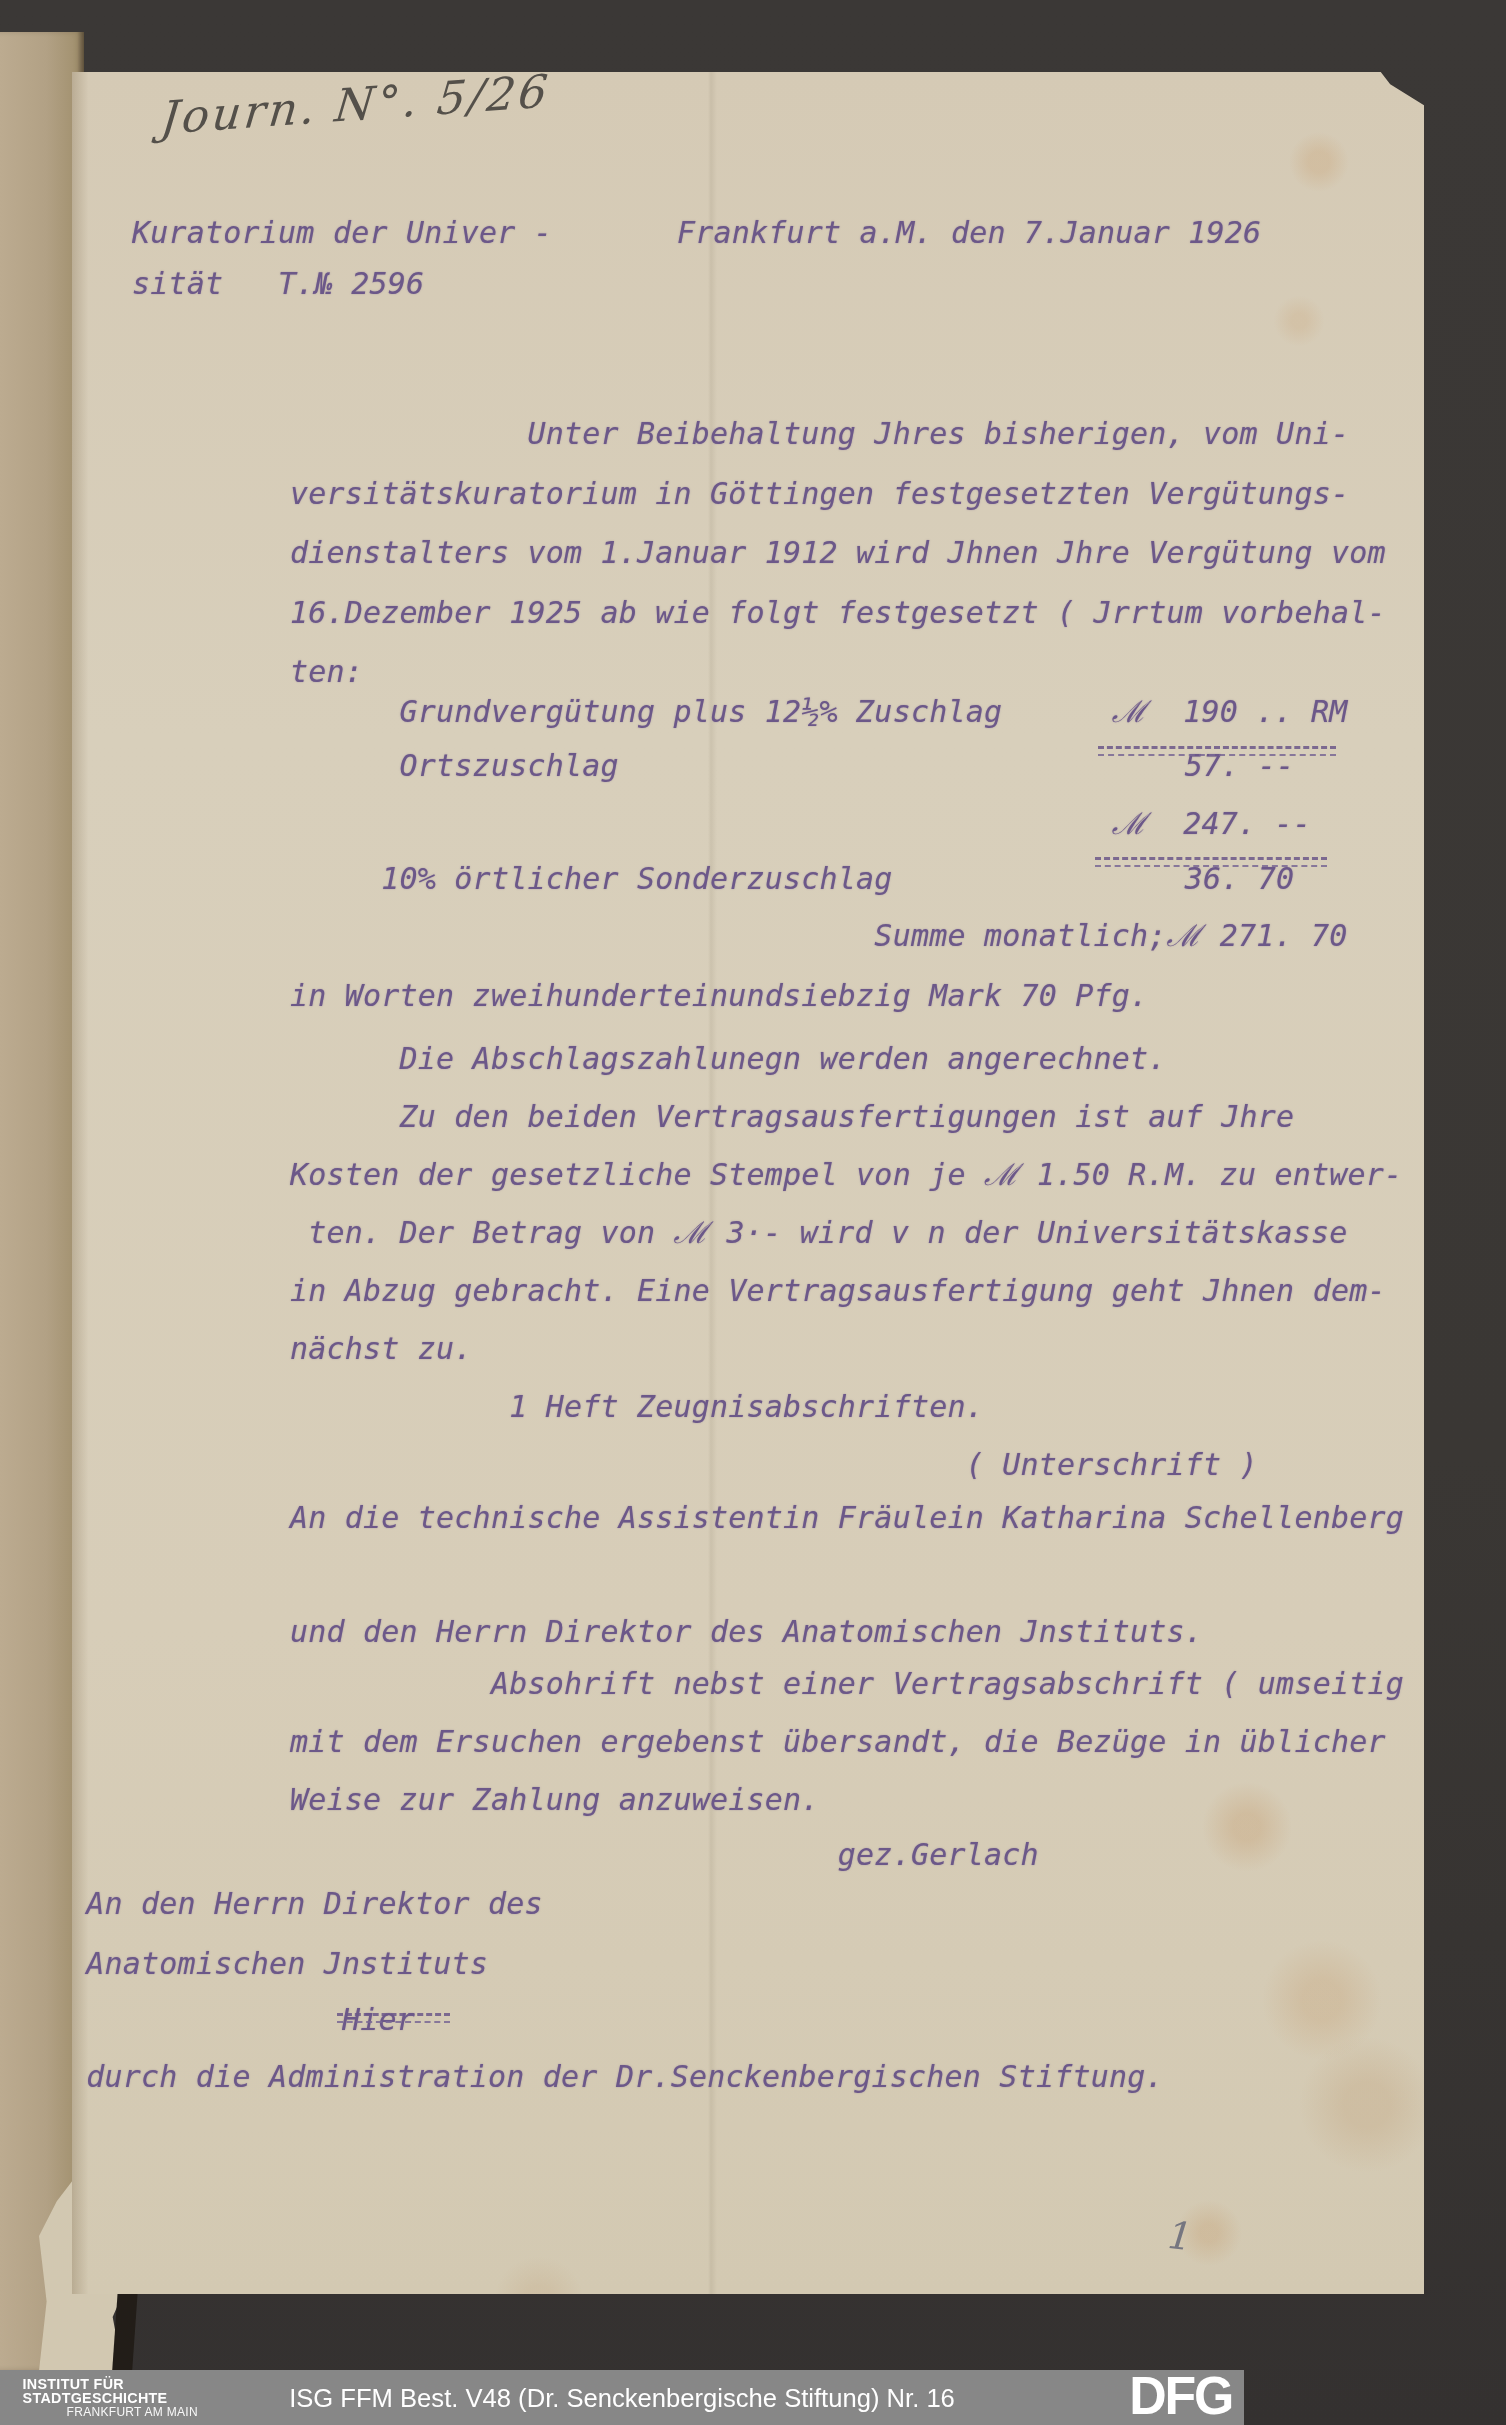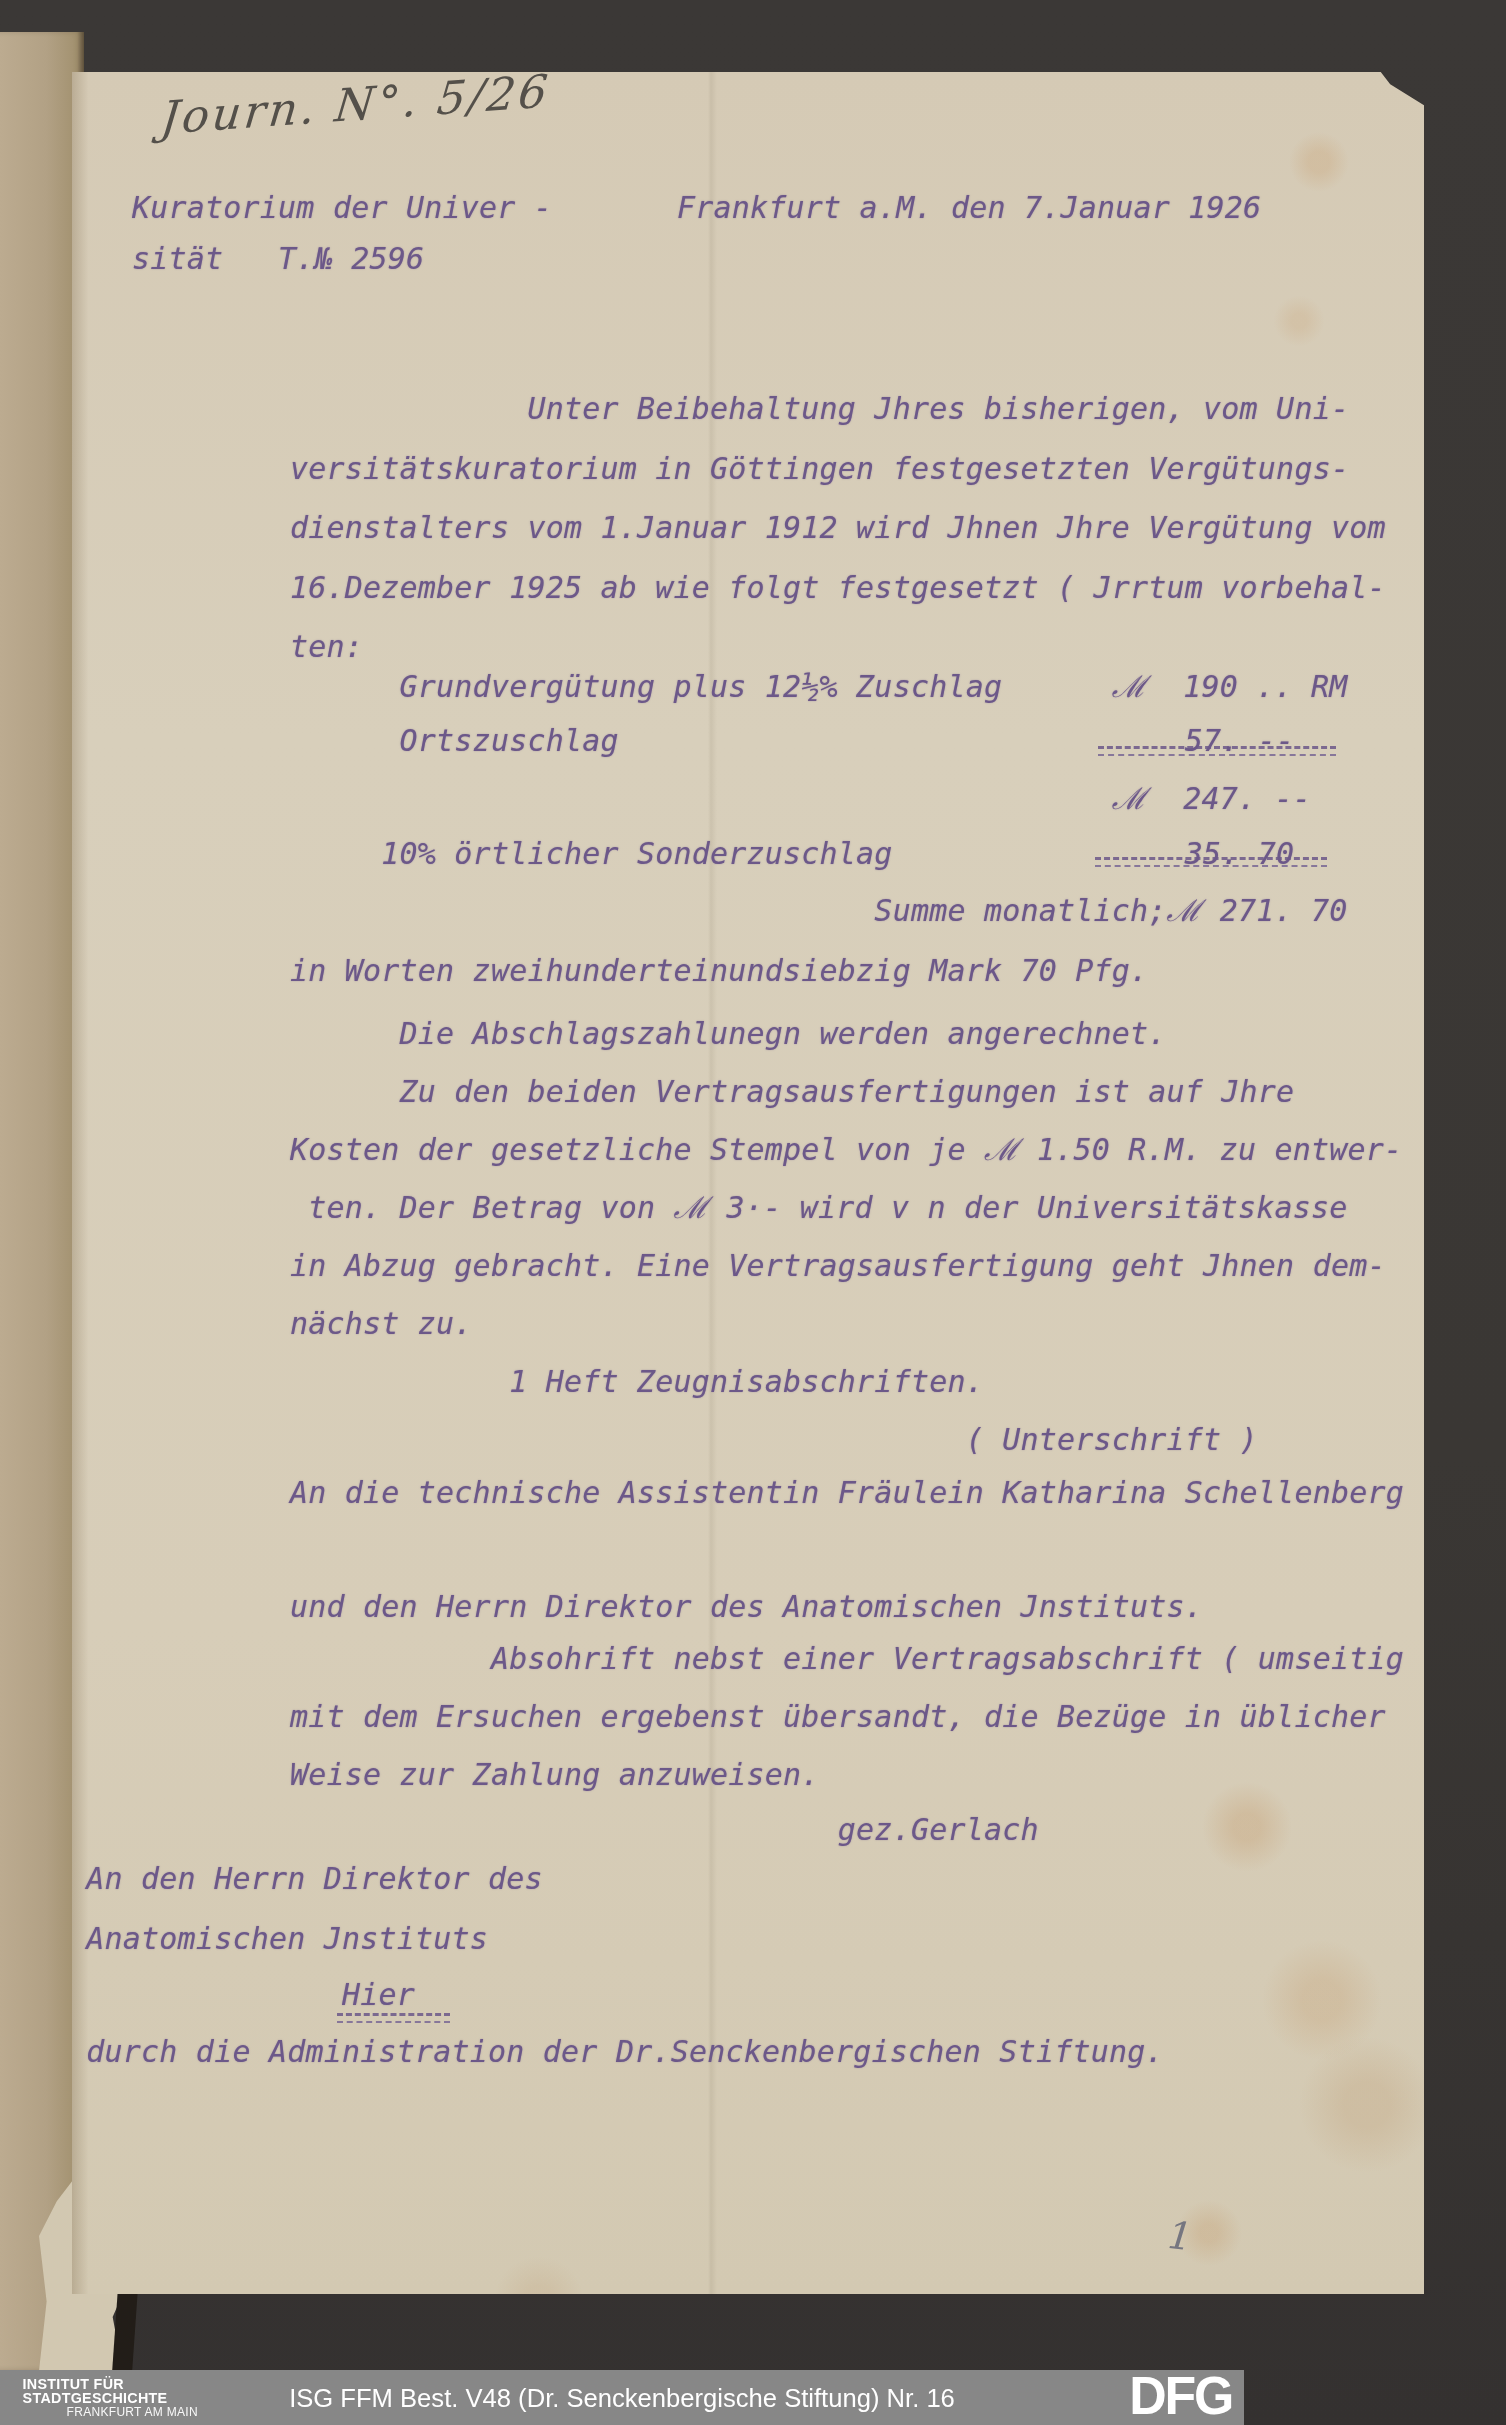--- a/index.html
+++ b/index.html
@@ -24,21 +24,21 @@
           radial-gradient(circle at 1137px 2161px, rgba(186,126,64,.18) 0 9px, transparent 33px),
           radial-gradient(circle at 1295px 2033px, rgba(170,115,58,.14) 0 22.6px, transparent 68px),
           radial-gradient(circle at 467px 2229px, rgba(170,115,58,.10) 0 15px, transparent 45px),
           linear-gradient(90deg, rgba(124,104,74,.30) 0, rgba(124,104,74,0) 16.6px),
           linear-gradient(90deg, transparent 0 636px, rgba(96,84,60,.10) 639px, transparent 645px),
           linear-gradient(180deg,#d5cab5 0%,#d8cfbb 30%,#d7cdb8 70%,#d3c9b2 100%);
         clip-path:polygon(0 0,96.8% 0,97.5% 0.55%,100% 1.5%,100% 100%,0 100%);
         box-shadow:-3px 0 6px -1.5px rgba(40,30,18,.5);}
   .tline{position:absolute;left:218px;white-space:pre;font-size:30px;line-height:35px;
          font-style:italic;color:#6c5889;letter-spacing:0.2px;
-         text-shadow:0 0 1.5px rgba(108,88,137,.55);}
+         text-shadow:0 0 1.5px rgba(108,88,137,.55);margin-top:25px;}
   .uline{position:absolute;height:4.5px;border-top:3px dashed #6c5889;border-bottom:2.3px dashed #7a6895;
          opacity:.85;filter:blur(0.3px);}
   #handnote{position:absolute;left:89px;top:6px;font-family:"DejaVu Serif",serif;font-style:italic;
             font-size:45px;color:#54504a;transform:rotate(-4deg) skewX(-10deg);letter-spacing:3px;
             white-space:pre;}
   #pencil-one{position:absolute;left:1096px;top:2142px;font-family:"DejaVu Serif",serif;
               font-style:italic;font-size:38px;color:#767680;transform:rotate(6deg);}
   
   #bar{position:absolute;left:0;bottom:0;width:1244px;height:56px;background:#878787;
        font-family:"Liberation Sans","DejaVu Sans",sans-serif;color:#ffffff;}
@@ -67,21 +67,21 @@
     <div class="tline" style="left:60px;top:169px">sität   T.№ 2596</div>
 
     <div class="tline" style="top:319px">             Unter Beibehaltung Jhres bisherigen, vom Uni-</div>
     <div class="tline" style="top:379px">versitätskuratorium in Göttingen festgesetzten Vergütungs-</div>
     <div class="tline" style="top:438px">dienstalters vom 1.Januar 1912 wird Jhnen Jhre Vergütung vom</div>
     <div class="tline" style="top:498px">16.Dezember 1925 ab wie folgt festgesetzt ( Jrrtum vorbehal-</div>
     <div class="tline" style="top:557px">ten:</div>
     <div class="tline" style="top:597px">      Grundvergütung plus 12½% Zuschlag      ℳ  190 .. RM</div>
     <div class="tline" style="top:651px">      Ortszuschlag                               57. --</div>
     <div class="tline" style="top:709px">                                             ℳ  247. --</div>
-    <div class="tline" style="top:764px">     10% örtlicher Sonderzuschlag                35. 70</div>
+    <div class="tline" style="top:764px">     10% örtlicher Sonderzuschlag                36. 70</div>
     <div class="tline" style="top:821px">                                Summe monatlich;ℳ 271. 70</div>
     <div class="tline" style="top:881px">in Worten zweihunderteinundsiebzig Mark 70 Pfg.</div>
     <div class="tline" style="top:944px">      Die Abschlagszahlunegn werden angerechnet.</div>
     <div class="tline" style="top:1002px">      Zu den beiden Vertragsausfertigungen ist auf Jhre</div>
     <div class="tline" style="top:1060px">Kosten der gesetzliche Stempel von je ℳ 1.50 R.M. zu entwer-</div>
     <div class="tline" style="top:1118px"> ten. Der Betrag von ℳ 3·- wird v n der Universitätskasse</div>
     <div class="tline" style="top:1176px">in Abzug gebracht. Eine Vertragsausfertigung geht Jhnen dem-</div>
     <div class="tline" style="top:1234px">nächst zu.</div>
     <div class="tline" style="top:1292px">            1 Heft Zeugnisabschriften.</div>
     <div class="tline" style="top:1350px">                                     ( Unterschrift )</div>

